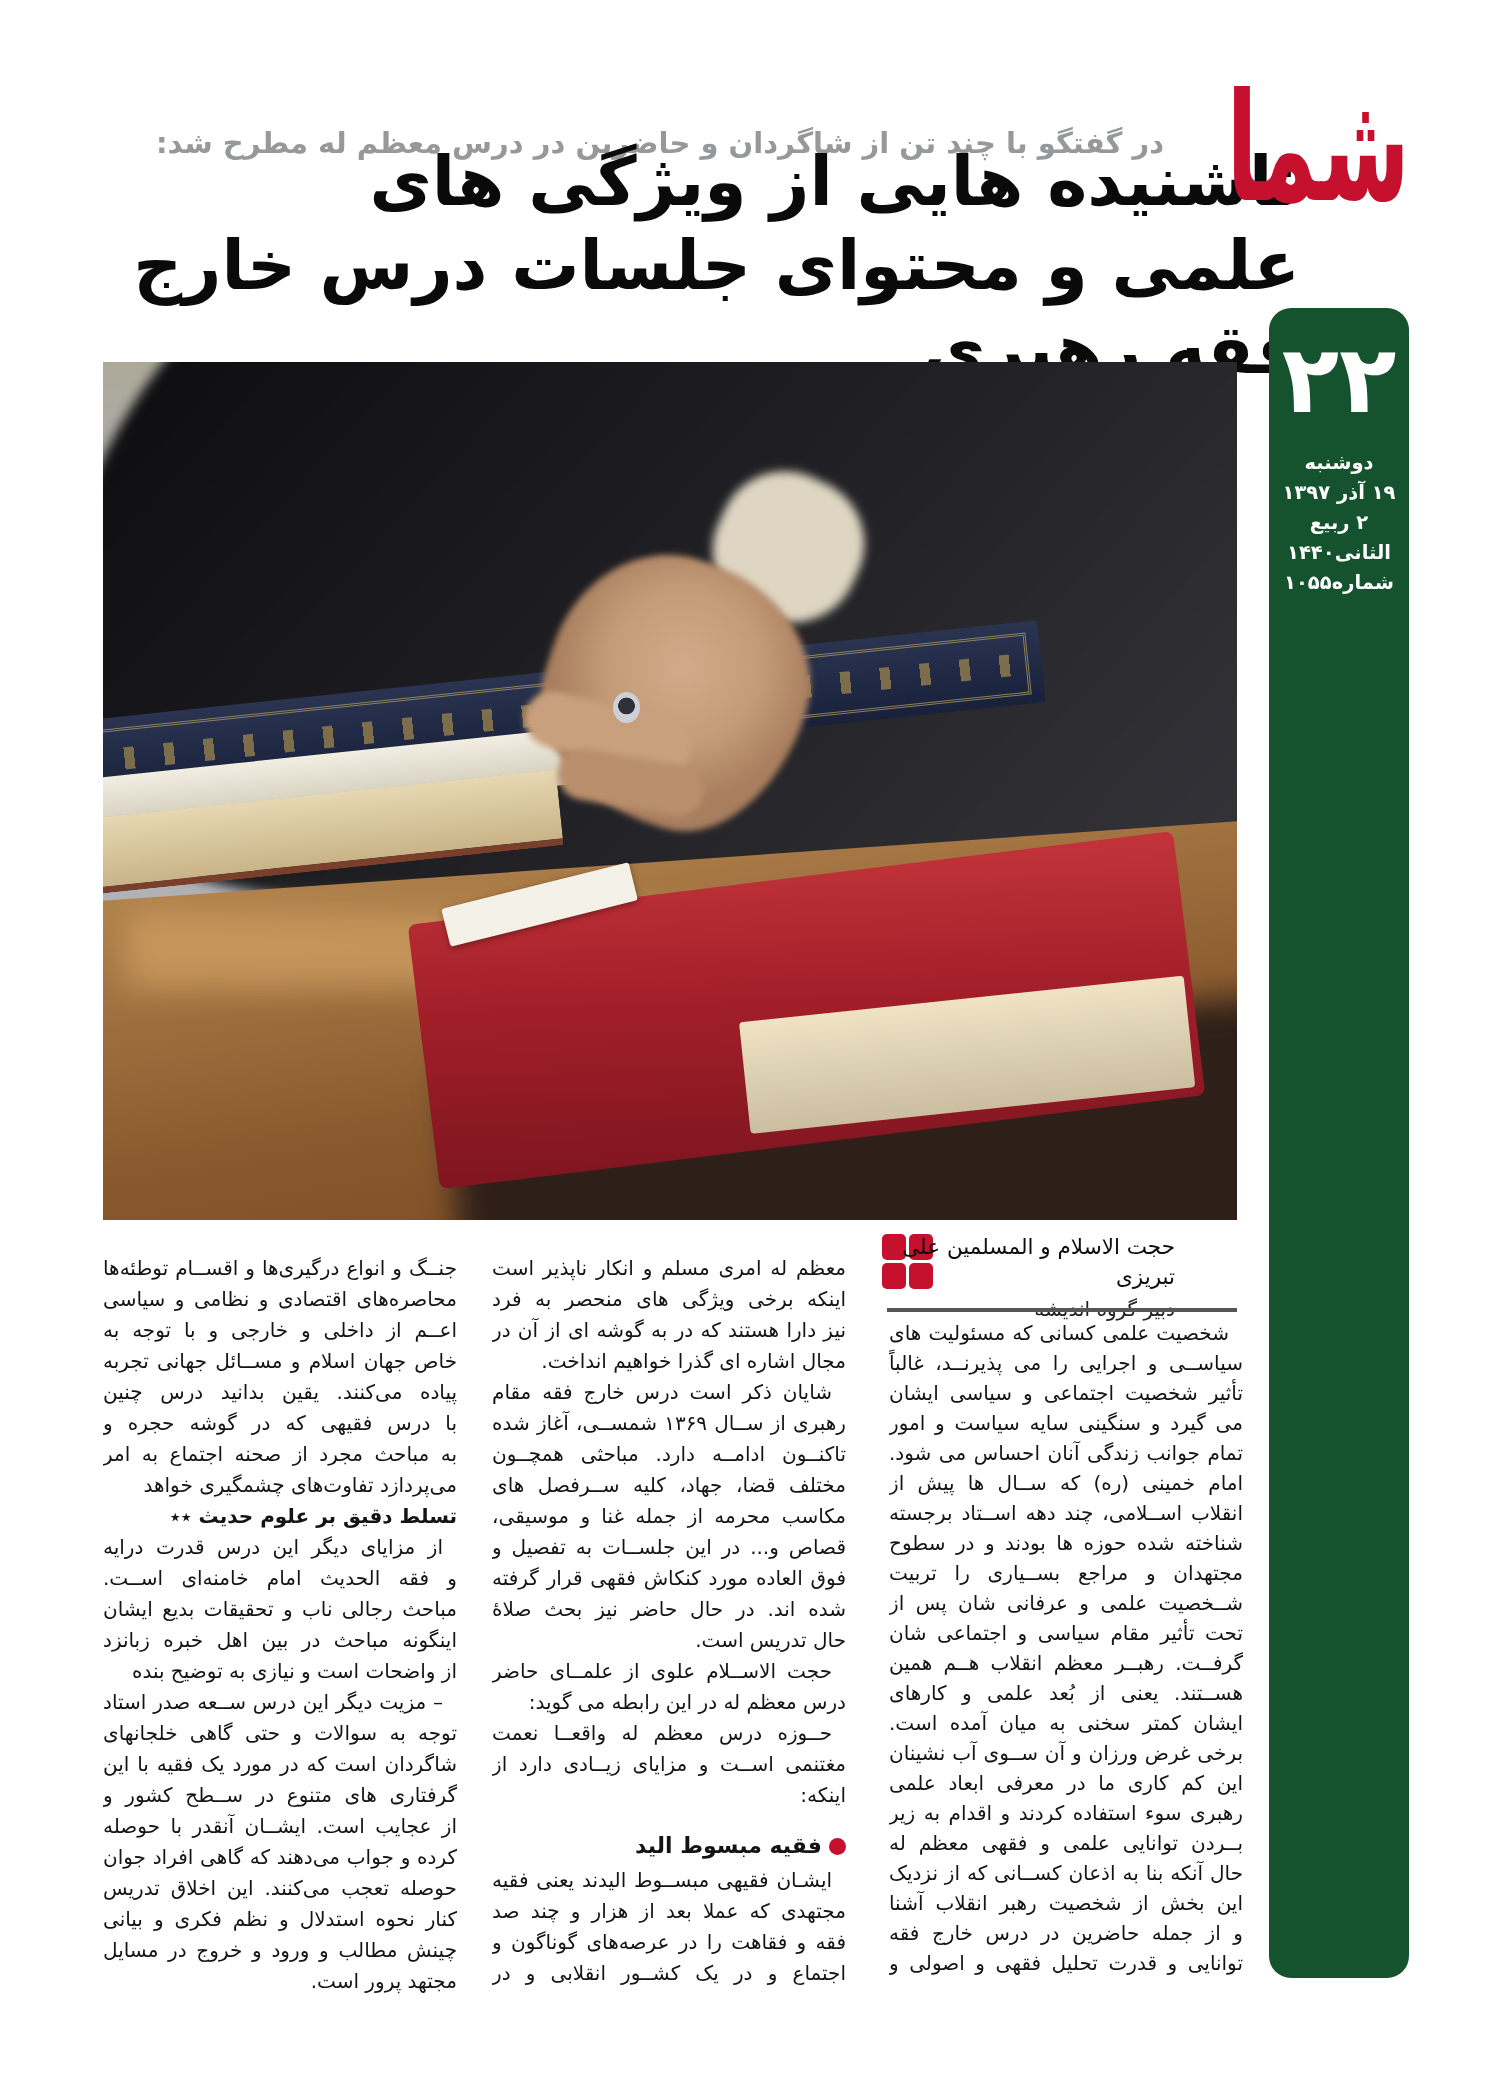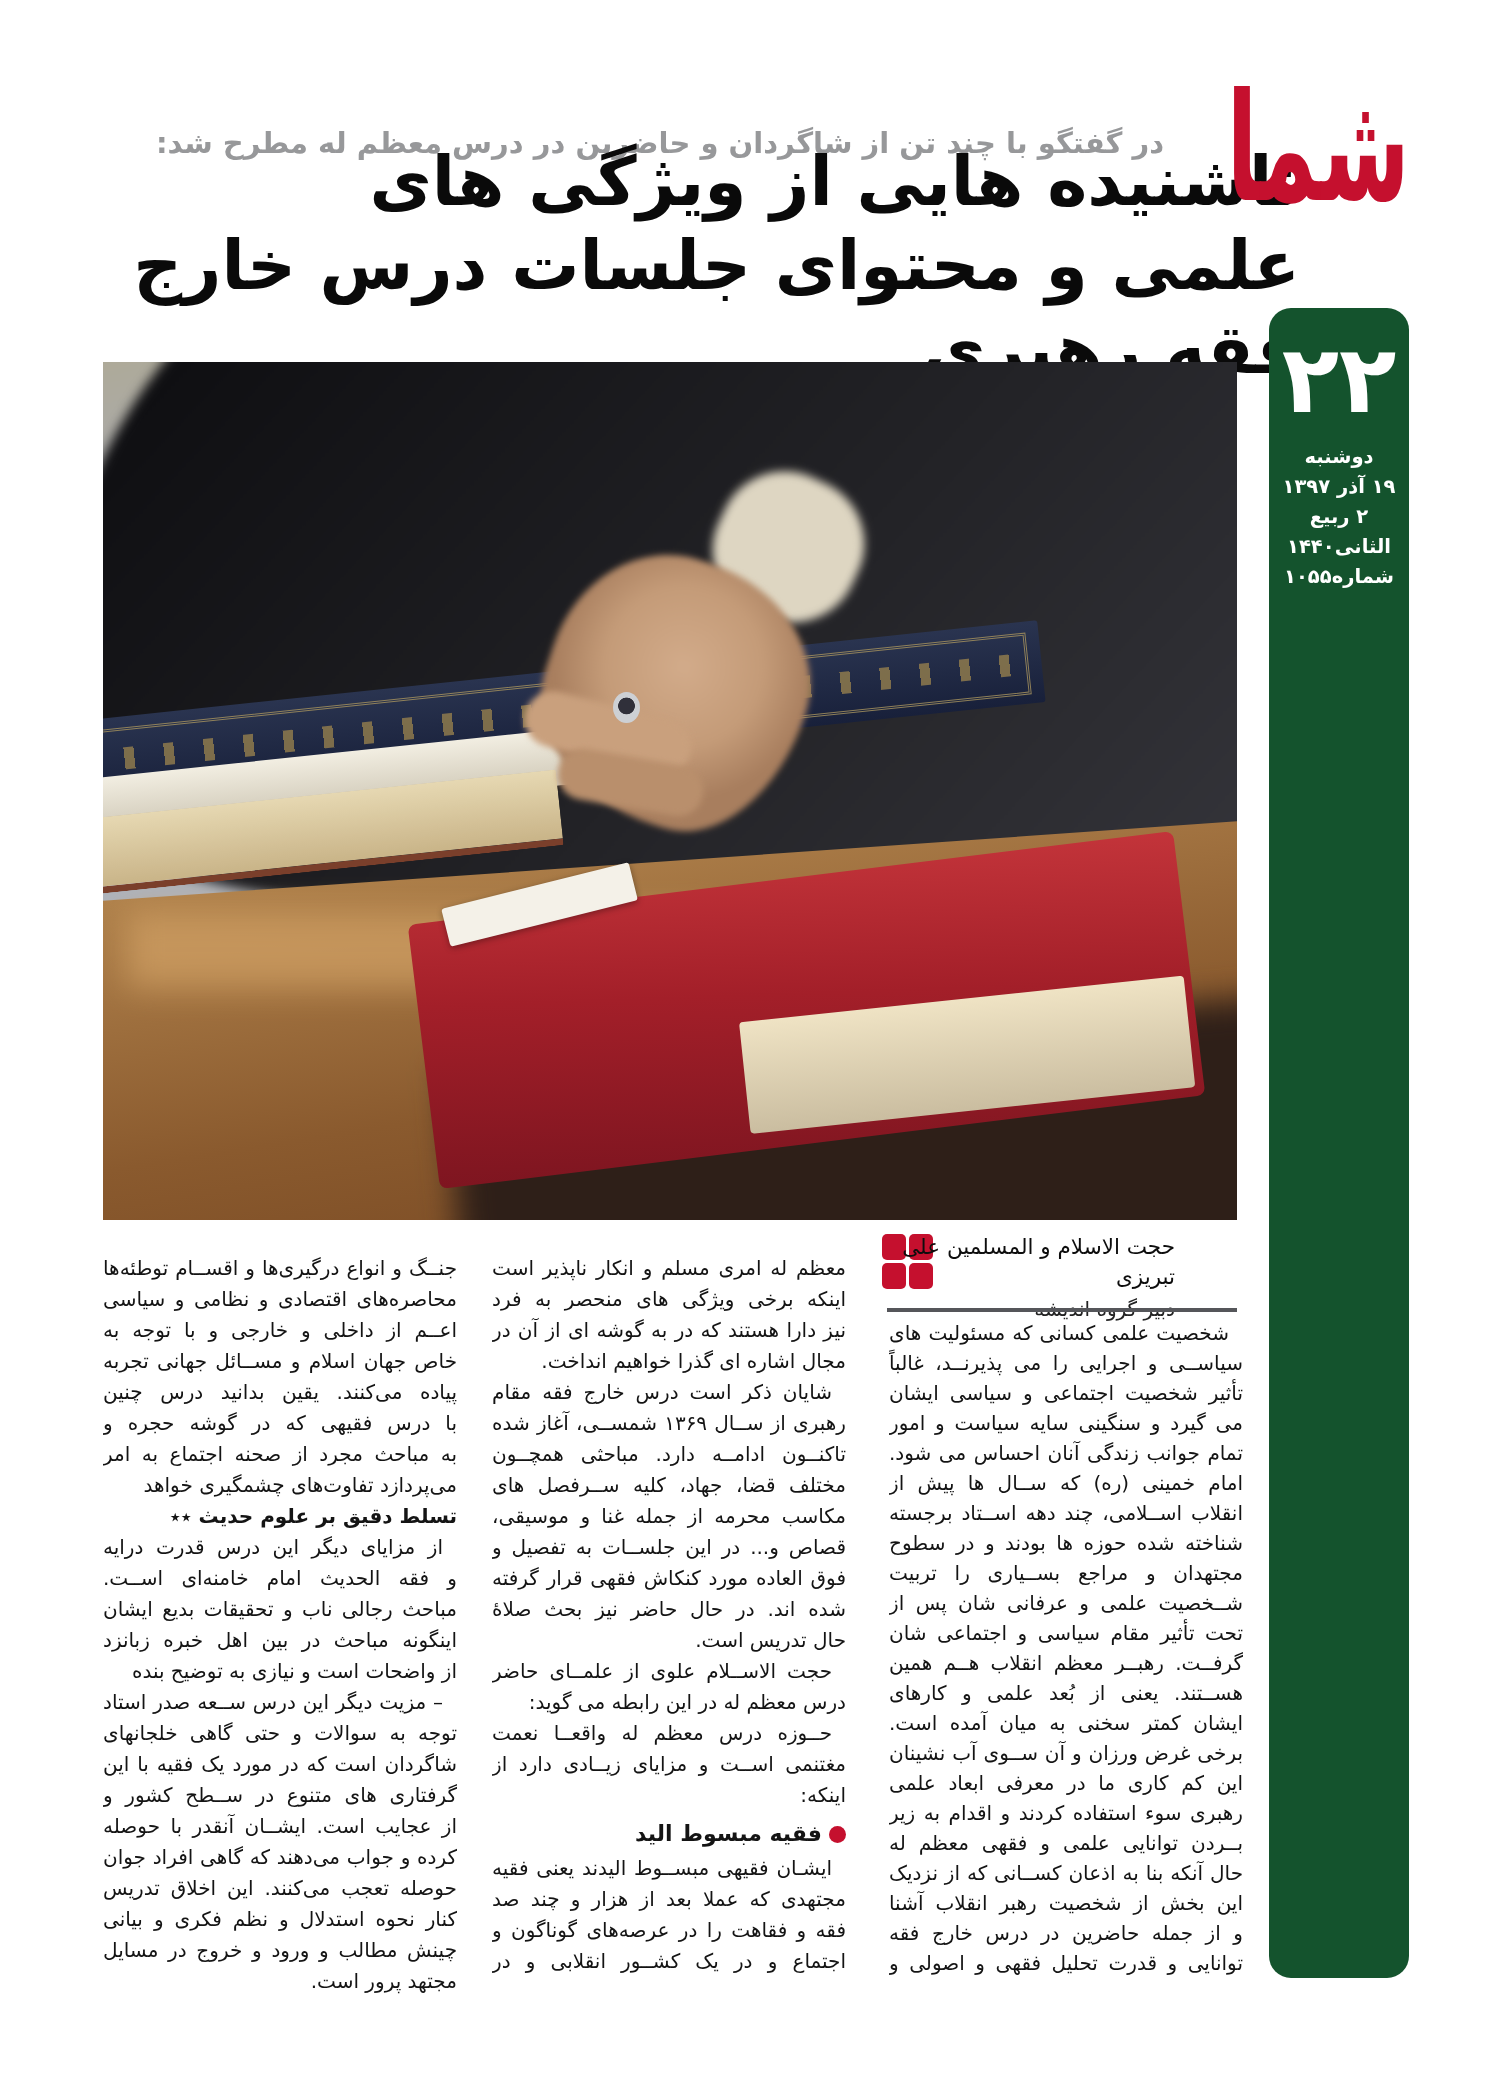--- a/index.html
+++ b/index.html
@@ -14,21 +14,21 @@
             font-size:68px;line-height:84px;font-weight:bold;color:#0a0a0a;letter-spacing:-1px;}
 
   
   .logo{position:absolute;left:1256px;top:60px;width:150px;text-align:center;color:#c5102e;
         direction:rtl;font-size:86px;font-weight:bold;transform:scale(1.05,1.75);
         transform-origin:50% 0%;}
   .redbar{position:absolute;left:1269px;top:308px;width:140px;height:1670px;
           background:#14532d;border-radius:22px;}
   .page-num{margin-top:16px;text-align:center;color:#ffffff;font-size:94px;line-height:112px;
             font-weight:bold;direction:rtl;}
-  .dates{margin-top:6px;text-align:center;color:#ffffff;direction:rtl;font-size:19.5px;
+  .dates{margin-top:12px;text-align:center;color:#ffffff;direction:rtl;font-size:19.5px;
          line-height:30px;font-weight:bold;}
 
   
   .photo{position:absolute;left:103px;top:362px;width:1134px;height:858px;overflow:hidden;
          background:#aeb3bc;}
   .photo *{position:absolute;}
   .ph-a{left:-5%;top:-6%;width:58%;height:52%;
         background:linear-gradient(165deg,#b0a98f 0%,#a9abb0 35%,#939db4 68%,#b8bcc6 100%);
         filter:blur(12px);}
   .ph-br{right:-4%;top:-4%;width:34%;height:32%;background:#b3a890;filter:blur(14px);}
@@ -88,21 +88,21 @@
   .col-left{left:103px;top:1253px;height:760px;}
   .col-mid{left:492px;top:1253px;height:760px;}
   .col-right{left:881px;top:1318px;height:680px;margin-left:8px;}
   .ln{line-height:31px;height:31px;overflow:hidden;text-align:justify;text-align-last:justify;}
   .col-right .ln{line-height:30px;height:30px;}
   .ln.r{text-align:right;text-align-last:right;}
   .ln.ji{padding-right:14px;}
   .ln.h1{font-weight:bold;text-align:right;text-align-last:right;}
   .h1 .stars{font-weight:bold;letter-spacing:1px;}
   .ln.h2{font-weight:bold;font-size:22px;text-align:right;text-align-last:right;
-         margin-top:4px;height:38px;line-height:38px;}
+         margin-top:16px;height:38px;line-height:38px;}
   .h2 .dot{display:inline-block;width:17px;height:17px;border-radius:50%;background:#c5102e;
            margin-left:7px;vertical-align:-2px;}
 </style>
 </head>
 <body>
 
 <div class="page">
 
   <div class="kicker">در گفتگو با چند تن از شاگردان و حاضرین در درس معظم له مطرح شد:</div>
   <div class="headline">

